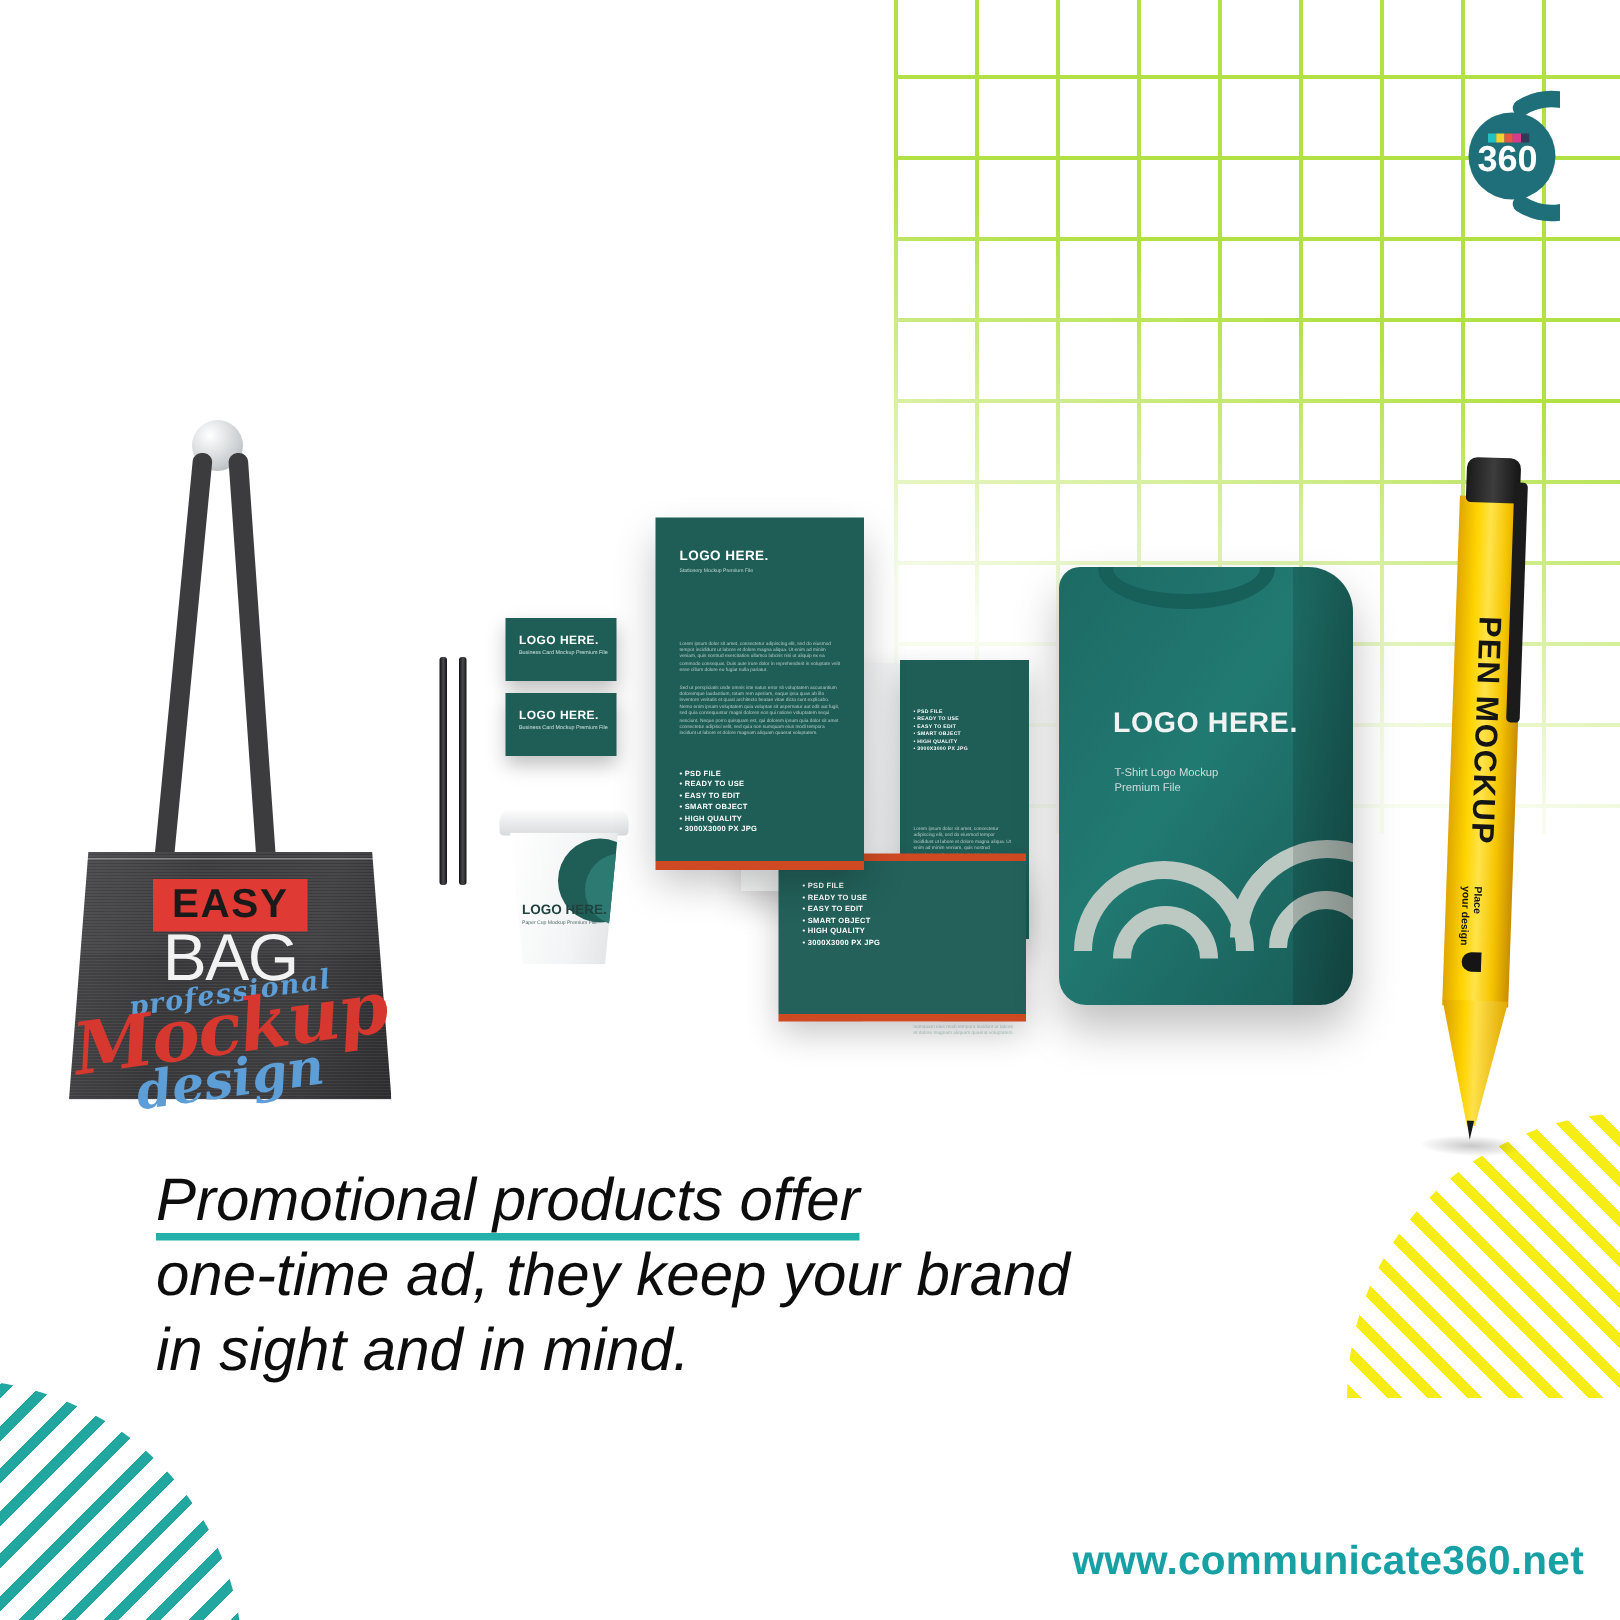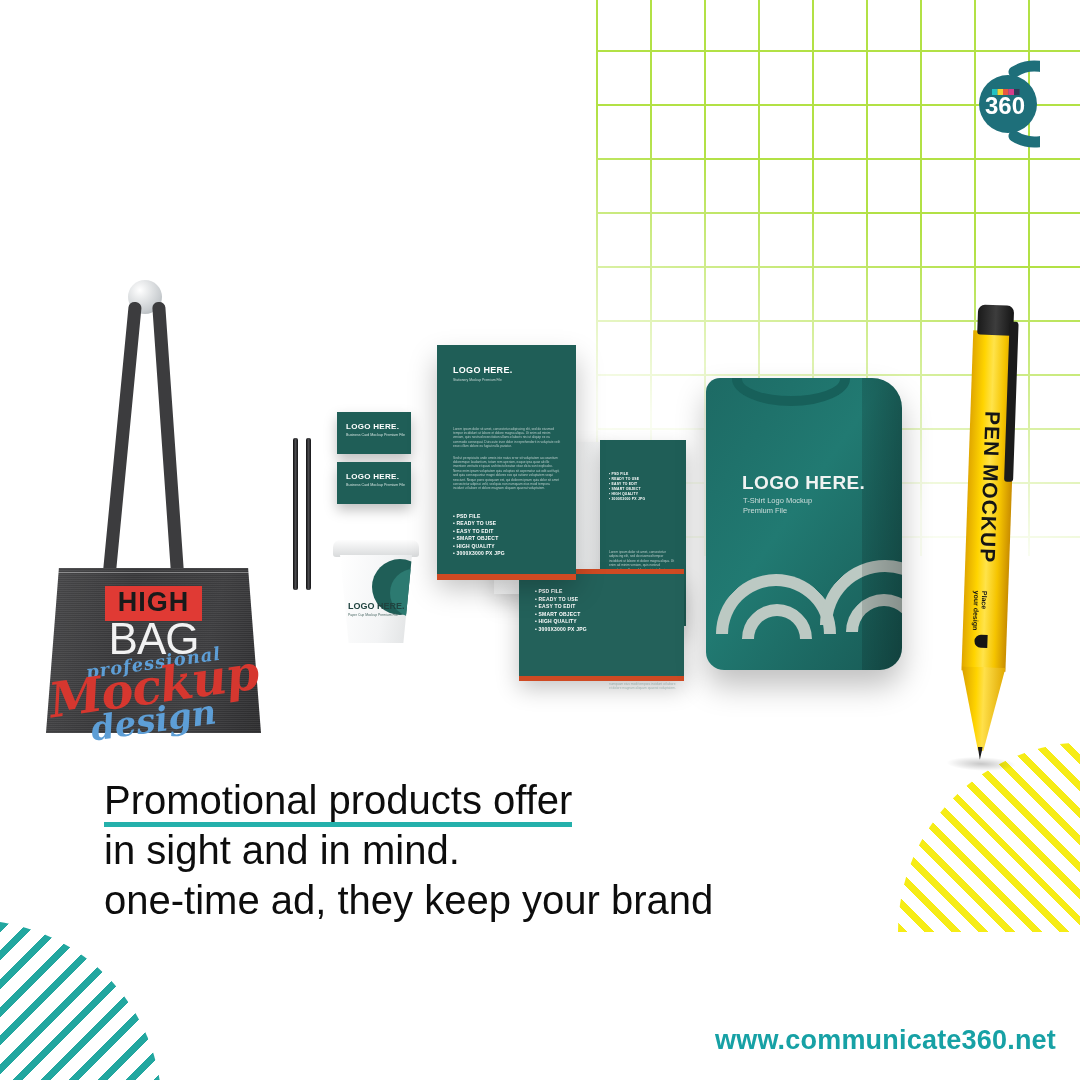--- a/index.html
+++ b/index.html
@@ -56,21 +56,21 @@
   .body-copy{
     position:absolute; left:104px; top:775px; width:760px; z-index:5;
     font-size:40px; line-height:50px; color:#0d0d0d; font-weight:500;
   }
   .body-copy .ul{
     display:inline-block; position:relative;
   }
   .body-copy .ul:after{
     content:""; position:absolute; left:0; right:0; bottom:-2px; height:5px; background:#24b0ab;
   }
-  .line{ display:block; }
+  .line{ display:block;font-style:italic; }
 
   
   .url{
     position:absolute; right:24px; bottom:24px; z-index:5;
     font-size:27px; font-weight:bold; color:#17a1a5; letter-spacing:.2px;
   }
 
   
   .scene{ position:absolute; left:0; top:250px; width:1080px; height:520px; z-index:4; }
 
@@ -204,21 +204,21 @@
   }
   .shirt-collar{
     position:absolute; left:26px; top:-26px; width:118px; height:54px; border-radius:50%;
     border:10px solid #17605a; border-top-color:transparent;
   }
   .shirt-fold{
     position:absolute; right:0; top:0; width:40px; height:292px;
     background:linear-gradient(90deg, rgba(0,0,0,.14), rgba(0,0,0,.28));
   }
   .shirt-logo{ position:absolute; left:36px; top:94px; color:#f0f3f2; font-size:19px; font-weight:bold; letter-spacing:.4px; }
-  .shirt-sub{ position:absolute; left:37px; top:118px; color:#cfdedc; font-size:7.5px; line-height:10px; }
+  .shirt-sub{ position:absolute; left:37px; top:132px; color:#cfdedc; font-size:7.5px; line-height:10px; }
   .arc{ position:absolute; border:12px solid #bcc9c3; border-radius:50%; border-bottom-color:transparent; border-left-color:transparent; }
   .arc.a1{ left:10px; top:196px; width:120px; height:120px; transform:rotate(-45deg); }
   .arc.a2{ left:36px; top:226px; width:70px; height:70px; transform:rotate(-45deg); }
   .arc.a3{ left:114px; top:182px; width:130px; height:130px; transform:rotate(-45deg); }
   .arc.a4{ left:140px; top:216px; width:76px; height:76px; transform:rotate(-45deg); }
 
   
   .pen{ position:absolute; left:960px; top:55px; width:56px; height:470px; transform:rotate(2deg); }
   .pen-cap{ position:absolute; left:10px; top:0; width:36px; height:30px; border-radius:7px 7px 3px 3px; background:linear-gradient(90deg,#1a1a1a,#3d3d3d,#141414); }
   .pen-clip{ position:absolute; left:42px; top:16px; width:9px; height:160px; background:#1b1b1b; border-radius:3px; }
@@ -279,21 +279,21 @@
 
   <div class="scene">
 
     <div class="tote-wrap">
       <div class="tote-hook"></div>
       <div class="handle l"></div>
       <div class="handle r"></div>
       <div class="tote-body"></div>
       <div class="tote-seam"></div>
       <div class="tote-art">
-        <span class="tote-tote">HIGH</span>
+        <span class="tote-tote">EASY</span>
         <span class="tote-bag">BAG</span>
         <span class="tote-script tote-prof">professional</span>
         <span class="tote-script tote-mock">Mockup</span>
         <span class="tote-script tote-design">design</span>
       </div>
     </div>
 
     <div class="pencils">
       <div class="pencil p1"></div>
       <div class="pencil p2"></div>
@@ -393,19 +393,19 @@
         <div>Place</div>
         <div>your design</div>
       </div>
       <div class="pen-shadow"></div>
     </div>
 
   </div>
 
   <div class="body-copy">
     <span class="line"><span class="ul">Promotional products offer</span></span>
+    <span class="line">one-time ad, they keep your brand</span>
     <span class="line">in sight and in mind.</span>
-    <span class="line">one-time ad, they keep your brand</span>
   </div>
 
   <div class="url">www.communicate360.net</div>
 
 </div>
 
 </body></html>

